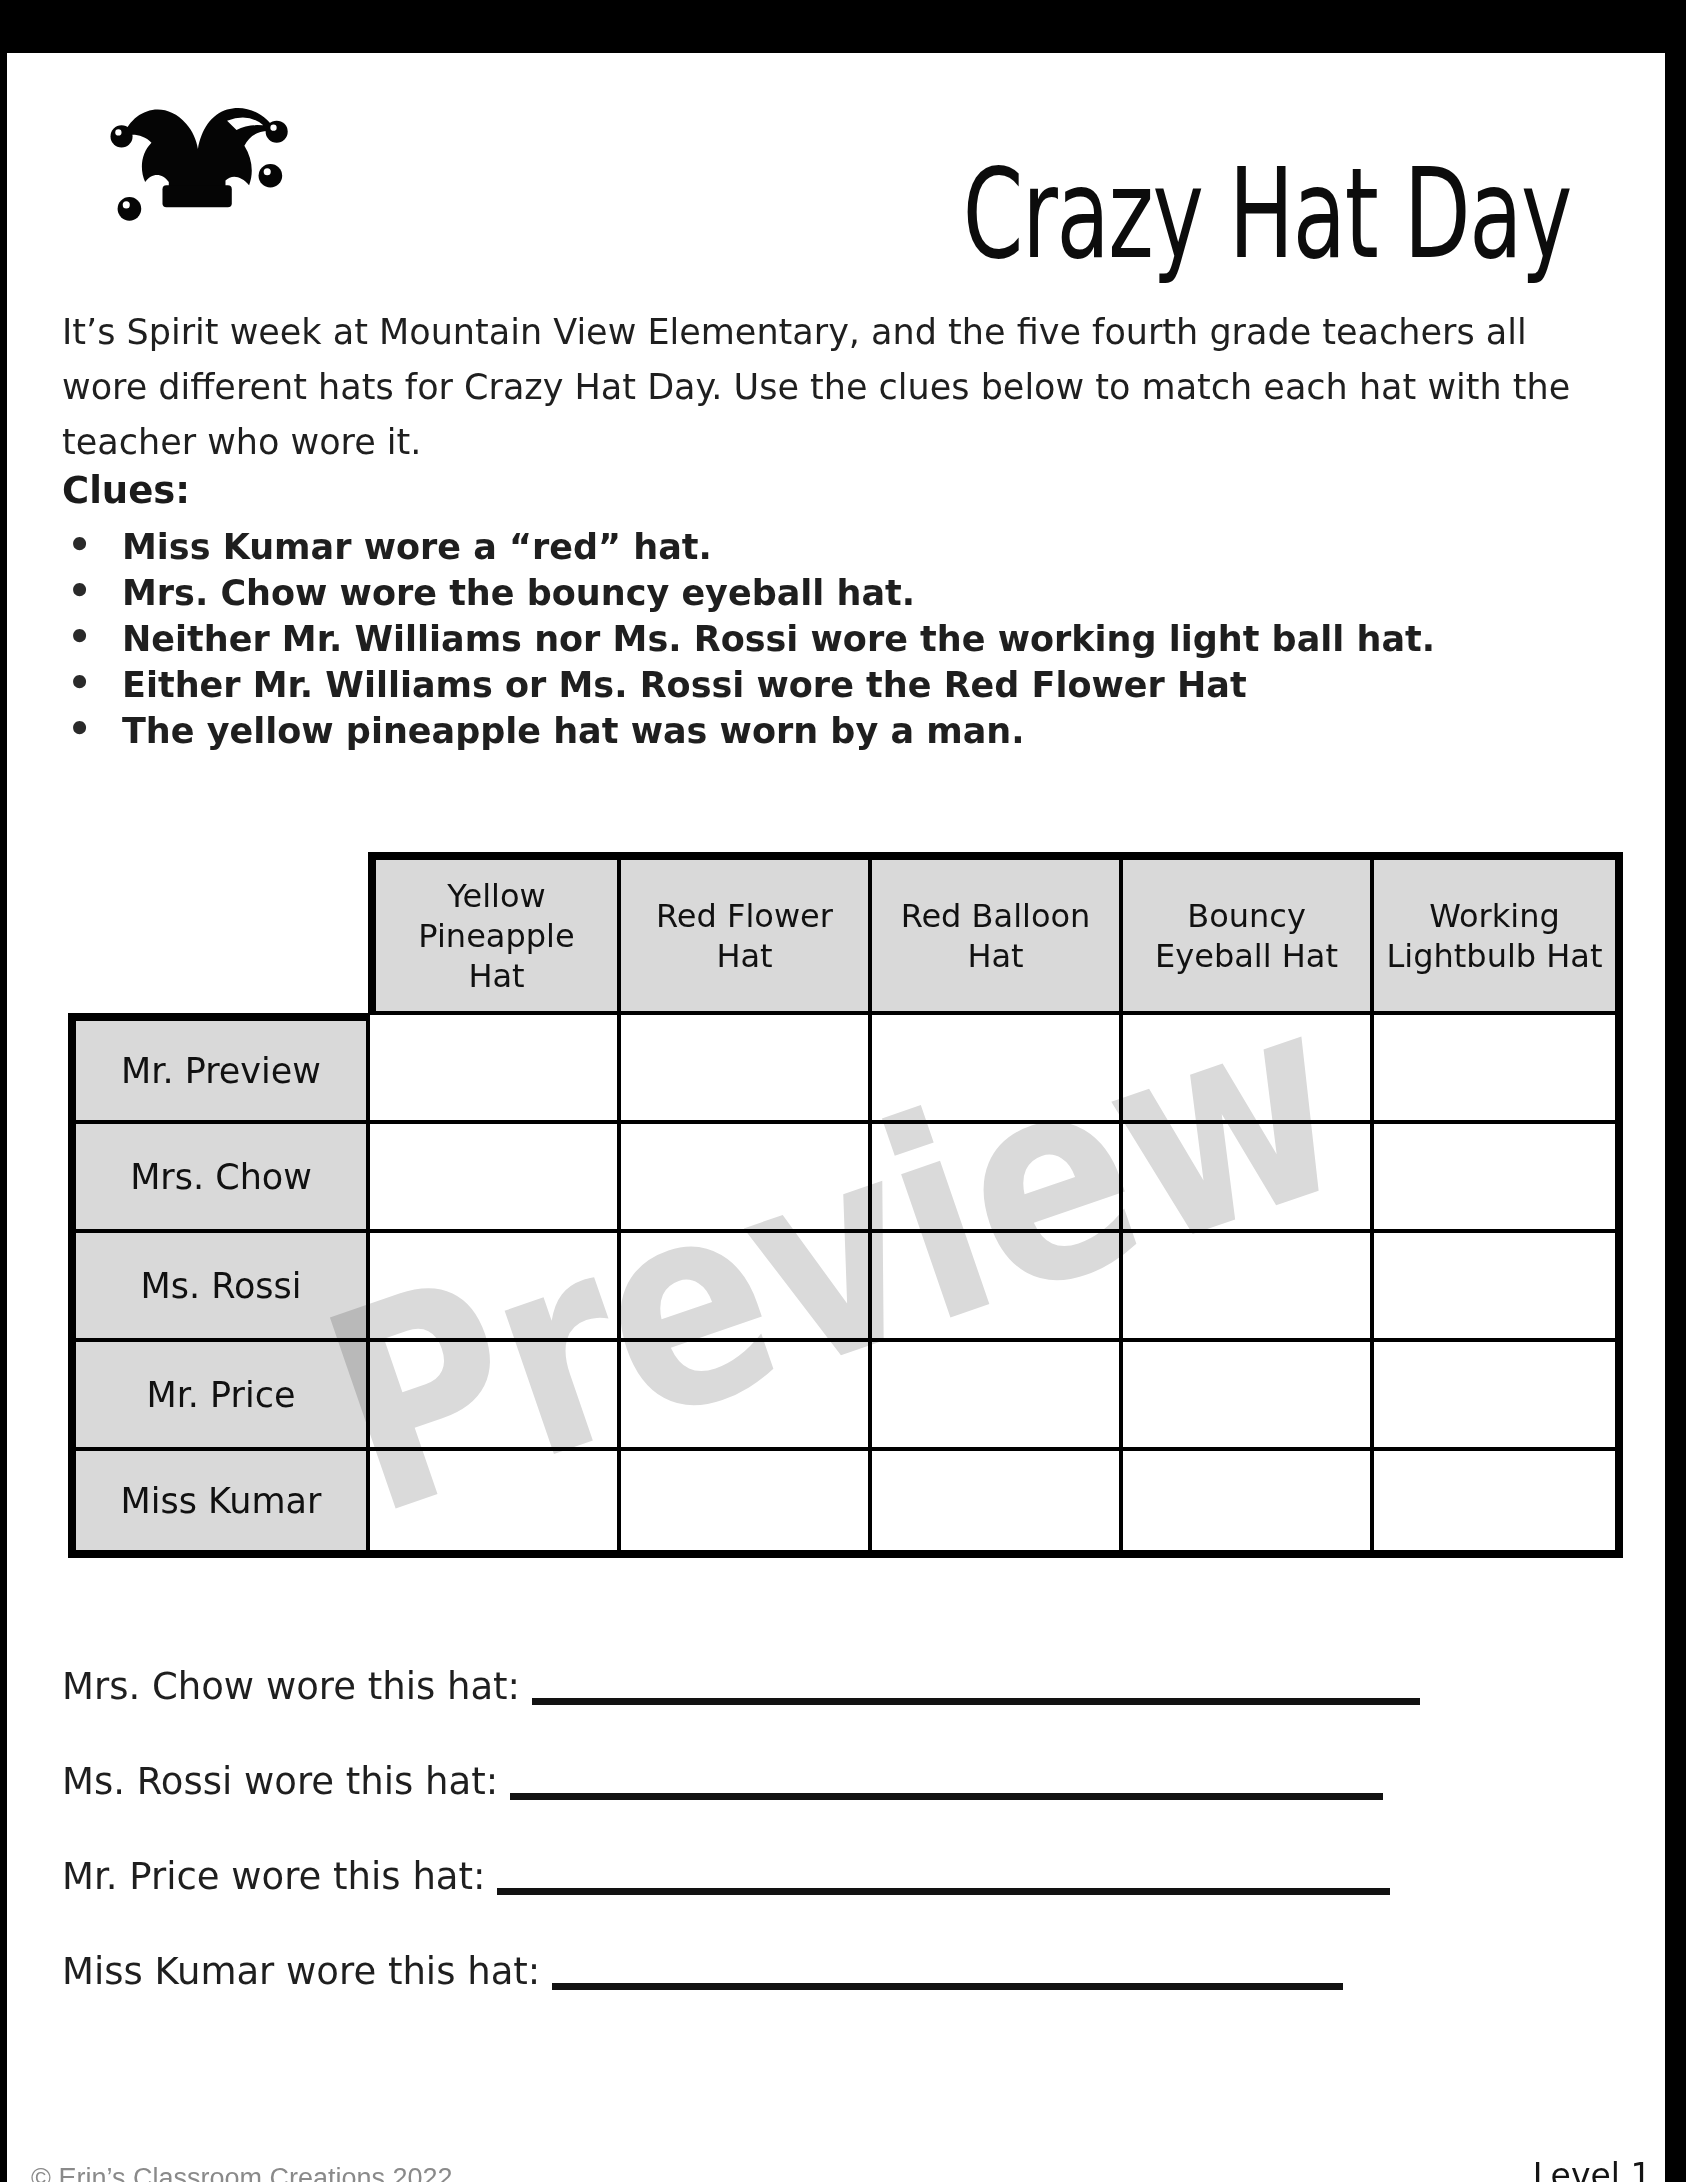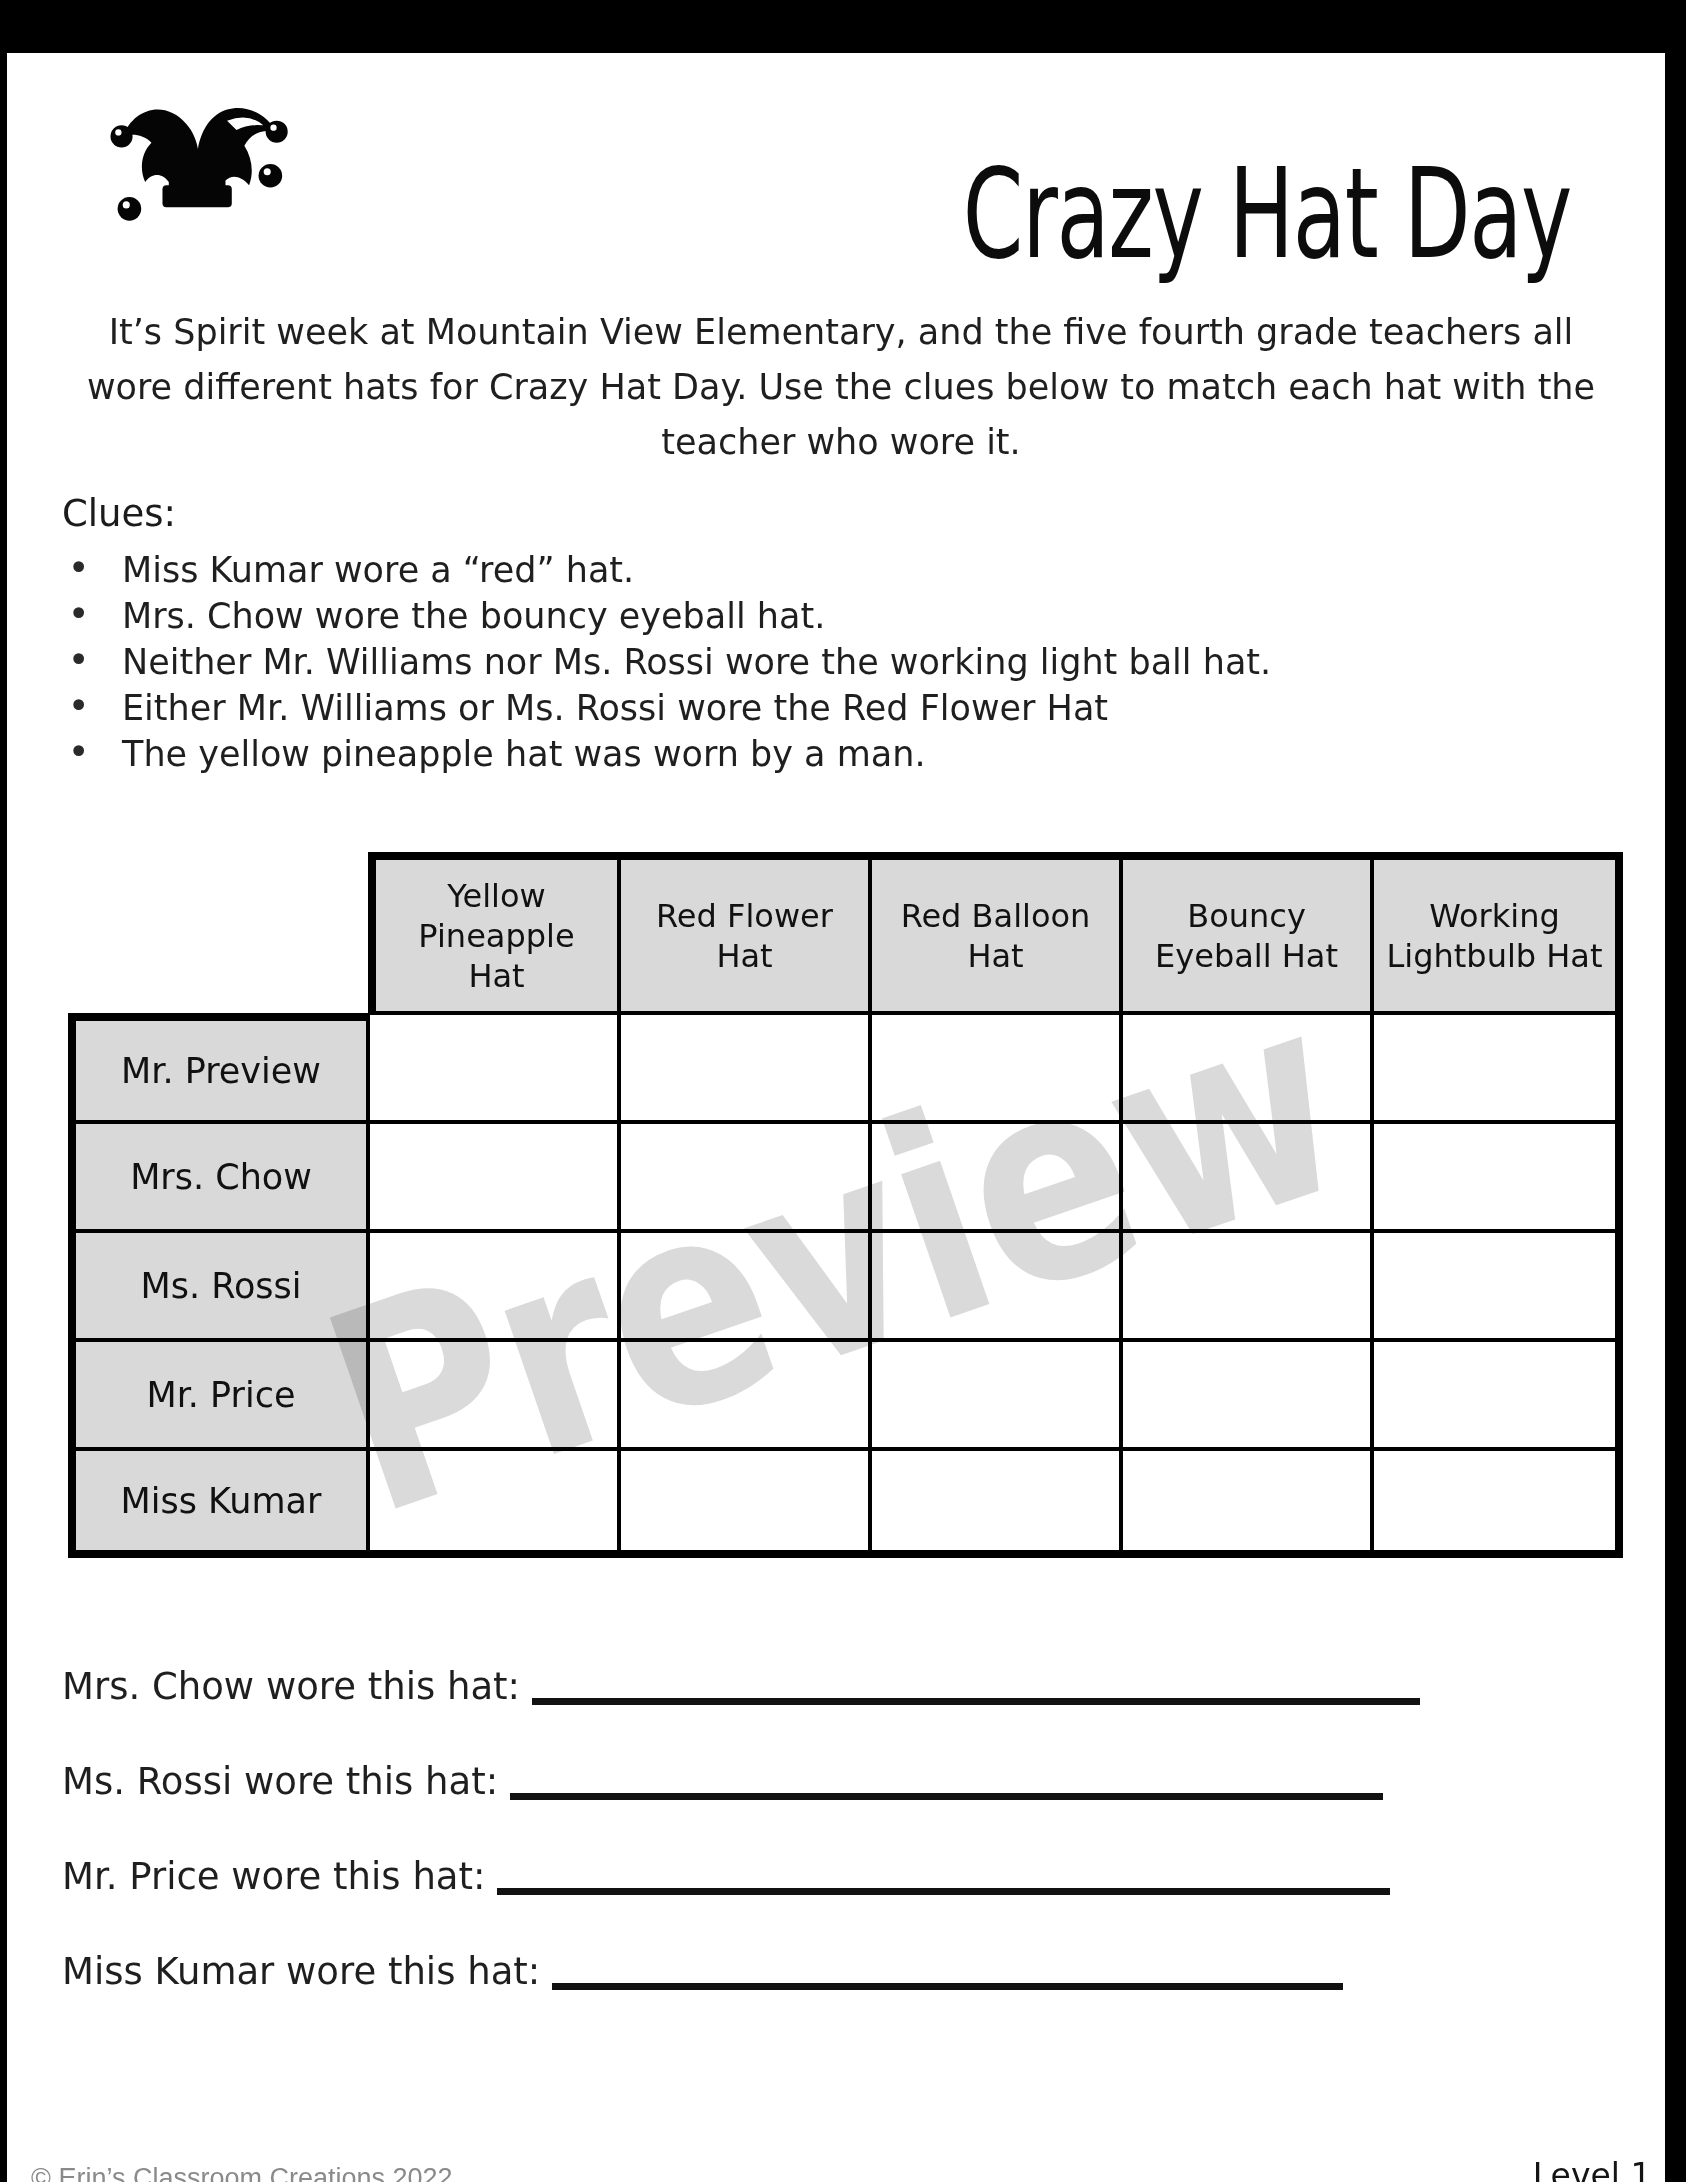--- a/index.html
+++ b/index.html
@@ -35,25 +35,25 @@
     left: 854px; top: 89px; width: 679px;
     text-align: center; white-space: nowrap;
     font-size: 124px; font-weight: 500; color: #0c0c0c;
     transform: scaleX(0.70); transform-origin: center;
     letter-spacing: -1.9px;
   }
 
   
   .intro {
     left: 55px; top: 252px; width: 1558px;
-    font-size: 35px; line-height: 55px; color: #1f1f1f; text-align: center;
-  }
-
-  
-  .clues { left: 55px; top: 439px; width: 1558px; }
+    font-size: 35px; line-height: 55px; color: #1f1f1f;
+  }
+
+  
+  .clues { left: 55px; top: 416px; width: 1558px; font-weight: bold; }
   .clues-heading { font-size: 37px; margin-bottom: 11.6px; }
   .clue-list { list-style: none; margin: 0; padding: 0; }
   .clue-item {
     position: relative;
     padding-left: 60px;
     font-size: 35px; line-height: 46px;
     color: #1f1f1f;
   }
   .clue-item::before {
     content: "\2022";

